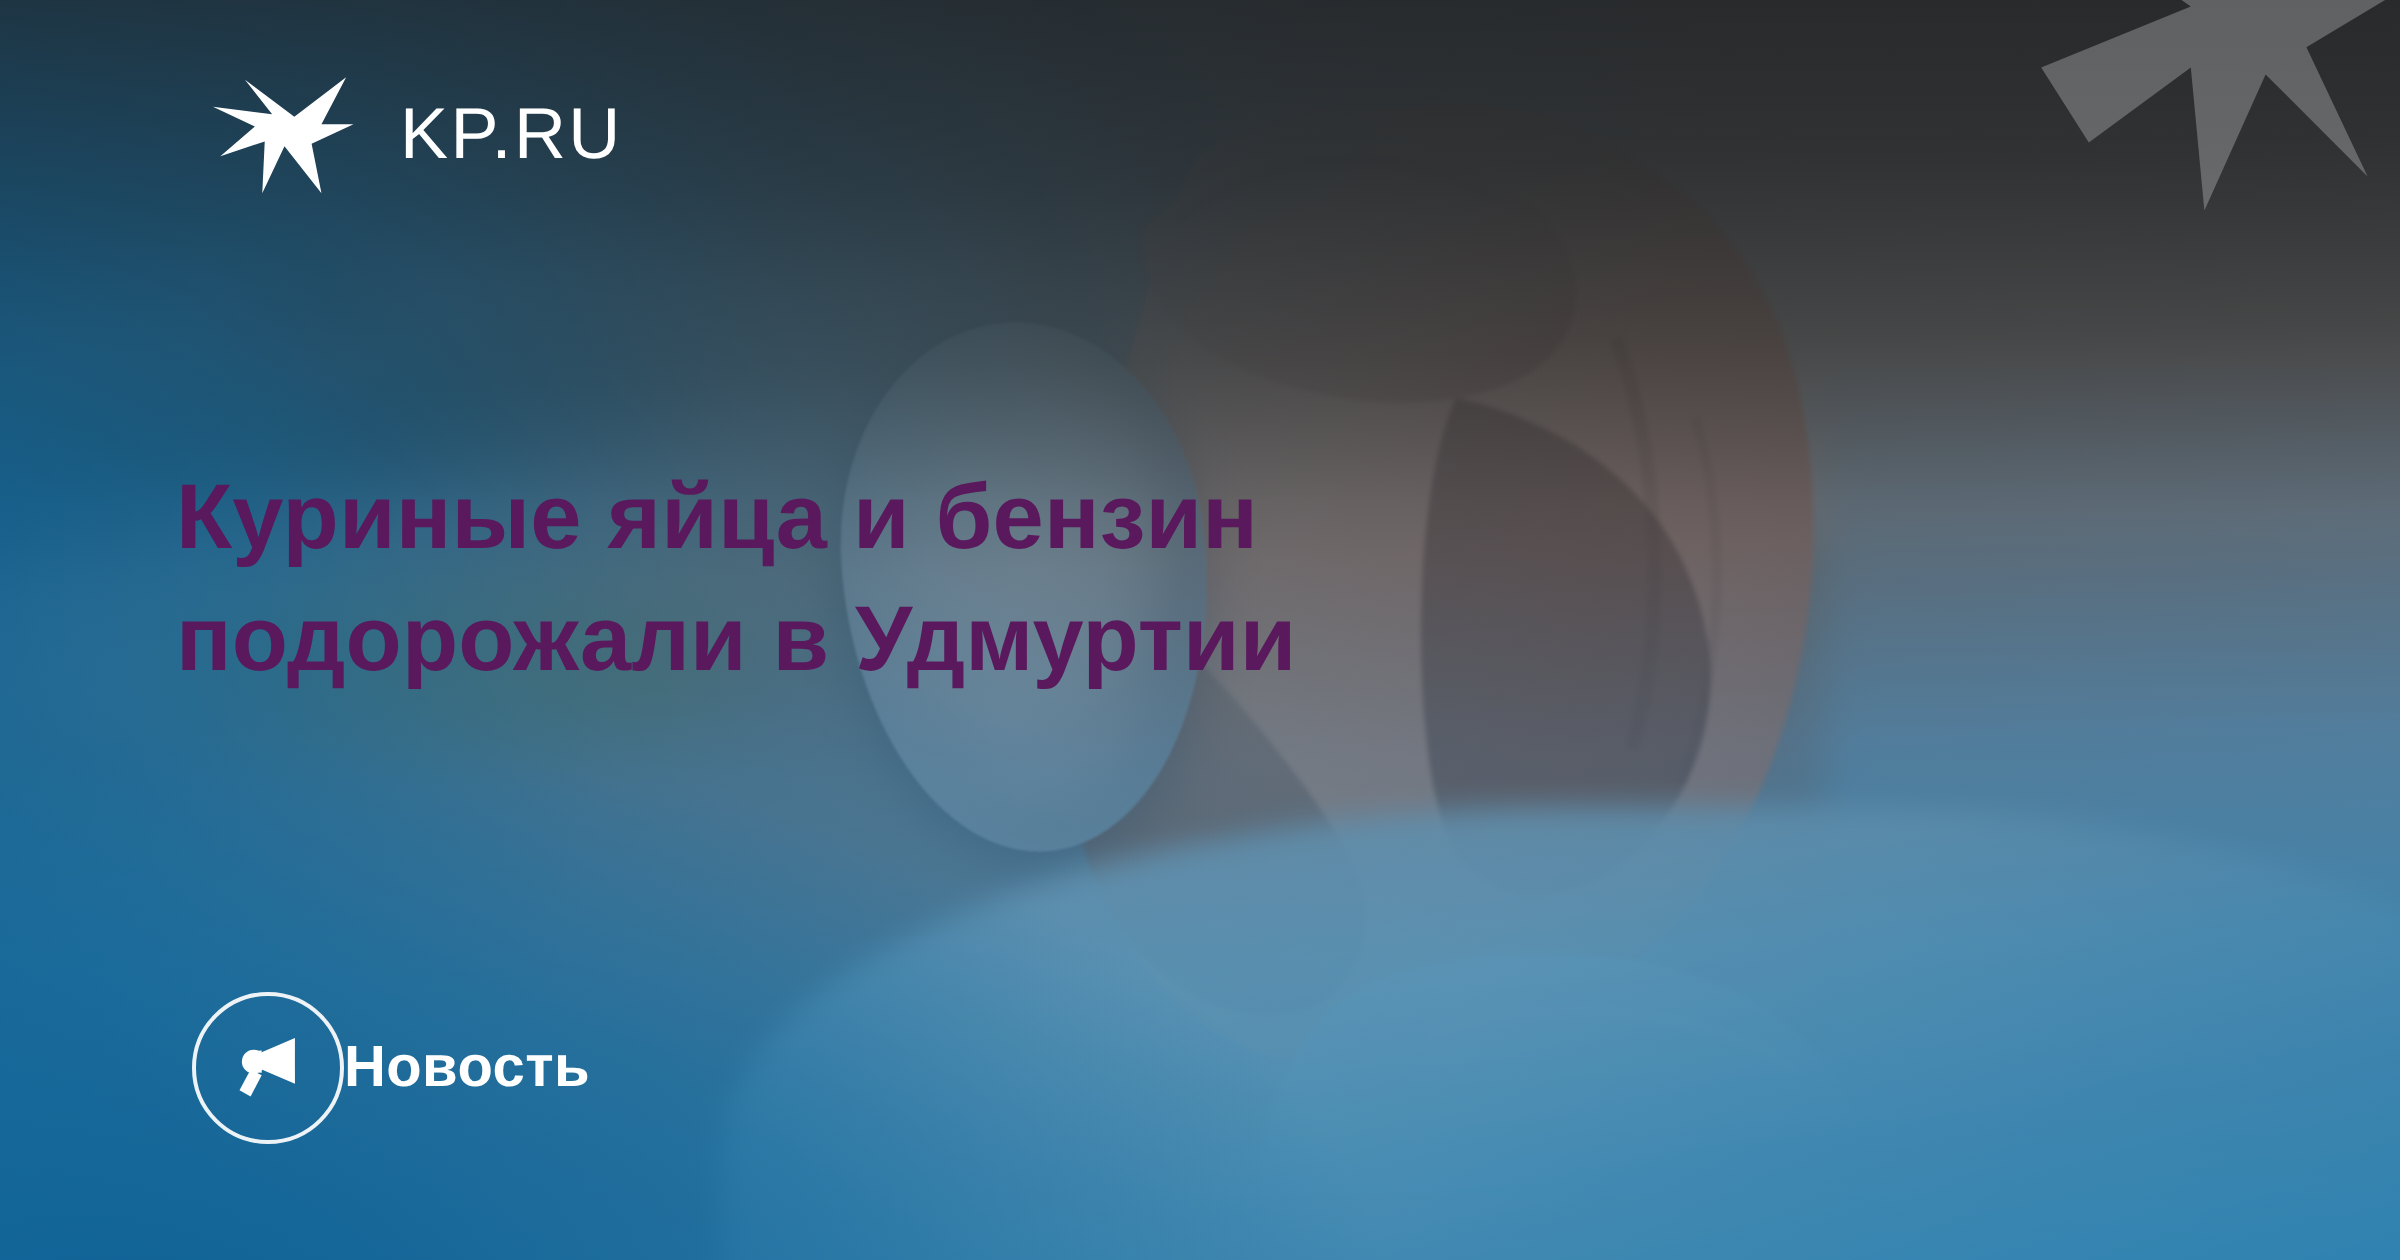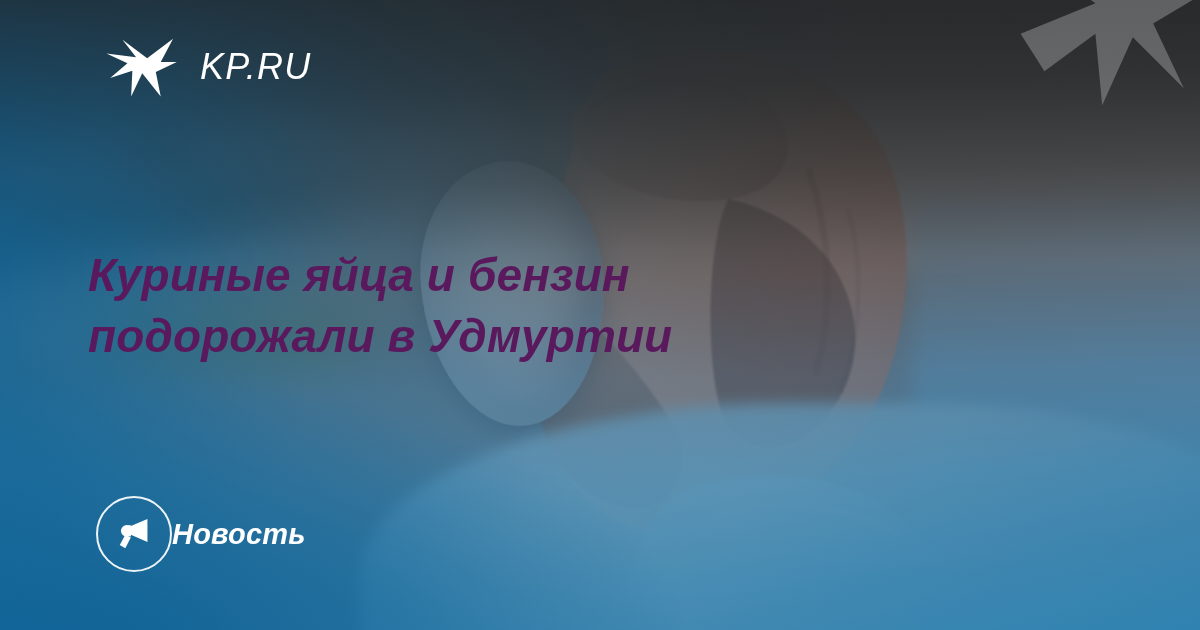--- a/index.html
+++ b/index.html
@@ -13,21 +13,20 @@
   }
 
   
   .card {
     position: relative;
     width: 1200px;
     height: 630px;
     overflow: hidden;
     background: #3a3c3e;
     isolation: isolate;
-    font-style: italic;
   }
 
   
   .photo {
     position: absolute;
     inset: 0;
     overflow: hidden;
   }
 
   
@@ -232,21 +231,21 @@
     font-weight: 500;
     letter-spacing: 1.2px;
     line-height: 1;
     white-space: nowrap;
   }
 
   
   .headline {
     position: absolute;
     left: 88px;
-    top: 245px;
+    top: 228px;
     width: 760px;
     margin: 0;
     color: #59195c;
     font-size: 46px;
     font-weight: 700;
     line-height: 1.33;
     letter-spacing: .1px;
     white-space: pre-line;
   }
 

